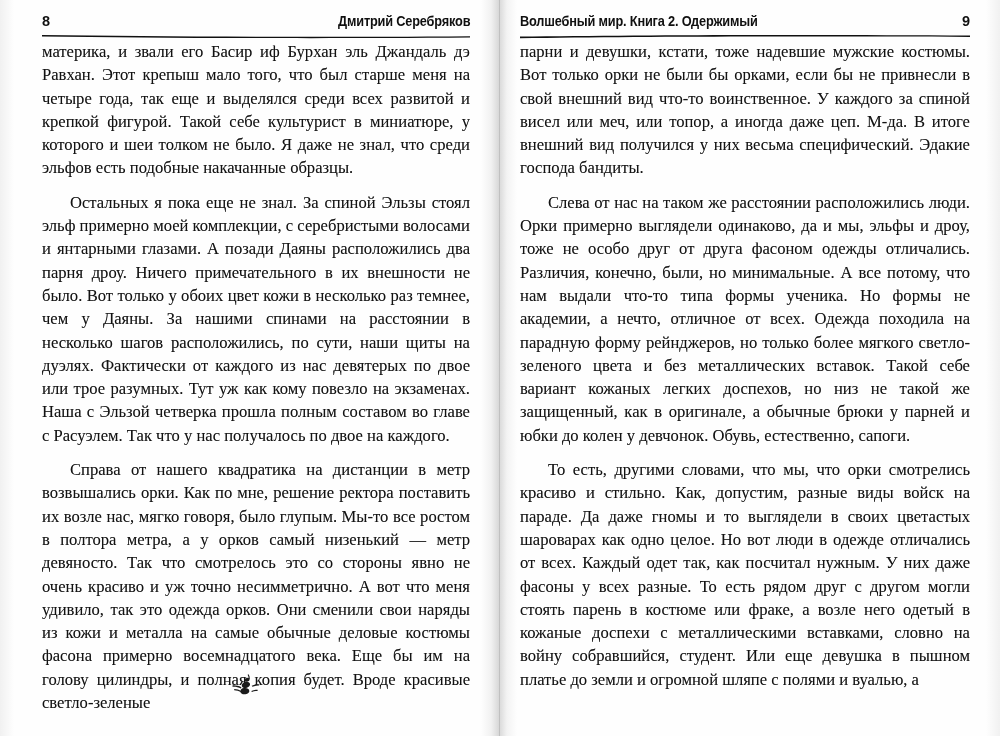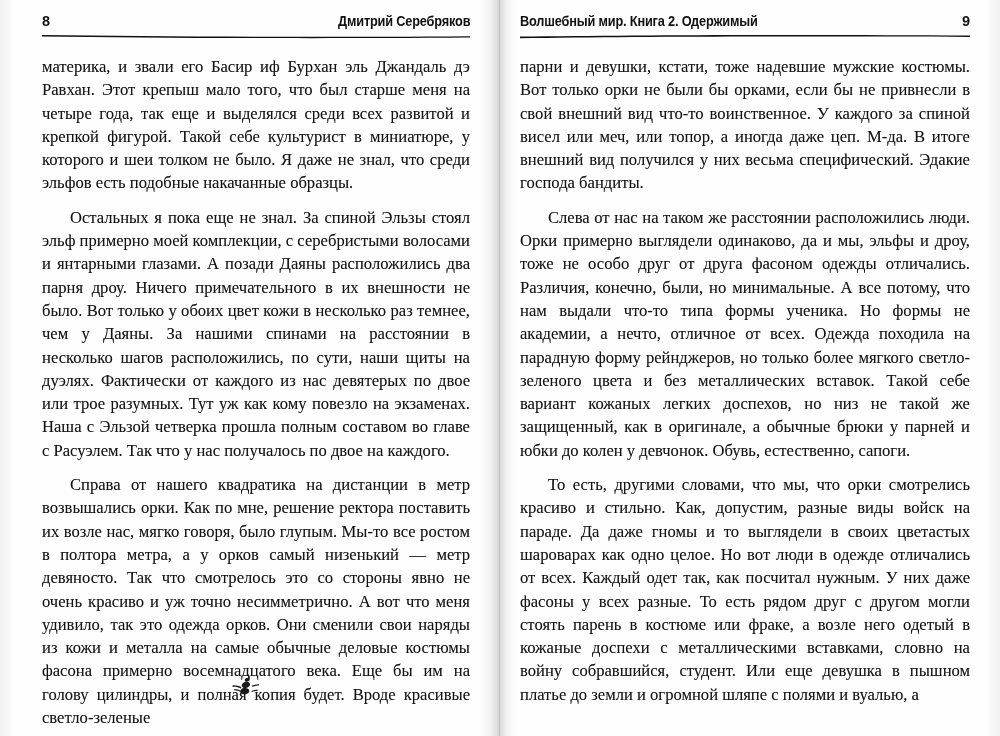--- a/index.html
+++ b/index.html
@@ -105,21 +105,20 @@
   .rule svg { display: block; width: 100%; height: 5px; }
 
   
   .body-col {
     font-size: 16.6px;
     line-height: 23.3px;
     text-align: justify;
     text-justify: inter-word;
     hyphens: none;
     color: #131313;
-    margin-top: 15px;
   }
   .body-col p {
     margin: 0;
     text-indent: 0;
   }
   .body-col p.indent { text-indent: 28px; }
   .para-gap { height: 11px; }
 
   
   .body-col p { text-shadow: 0 0 0.4px rgba(0,0,0,0.30); }

